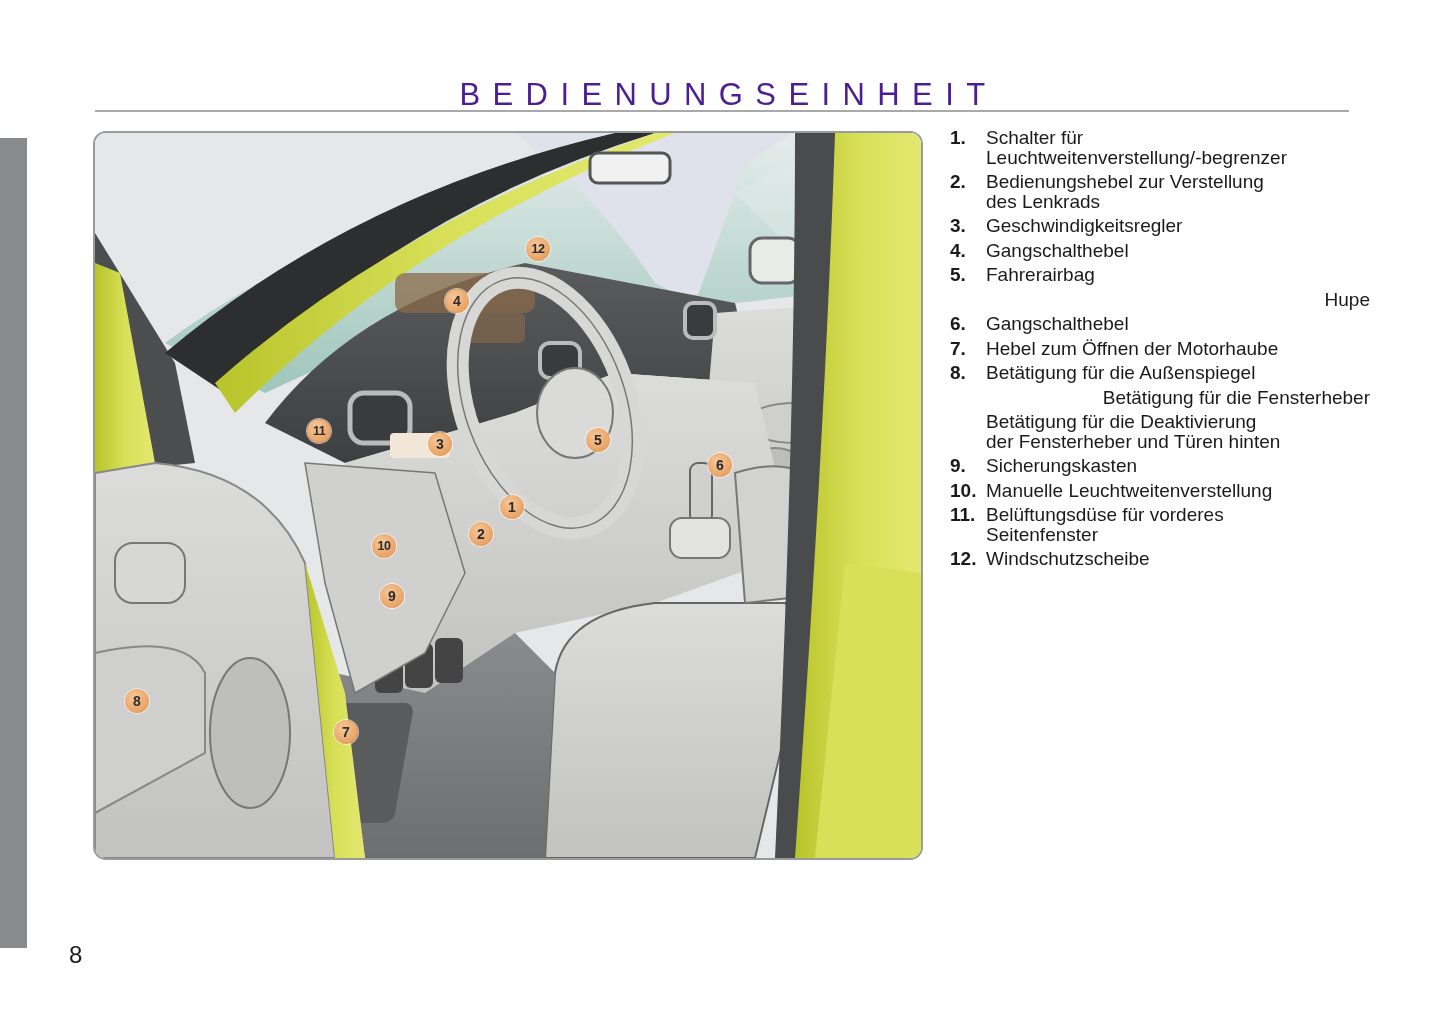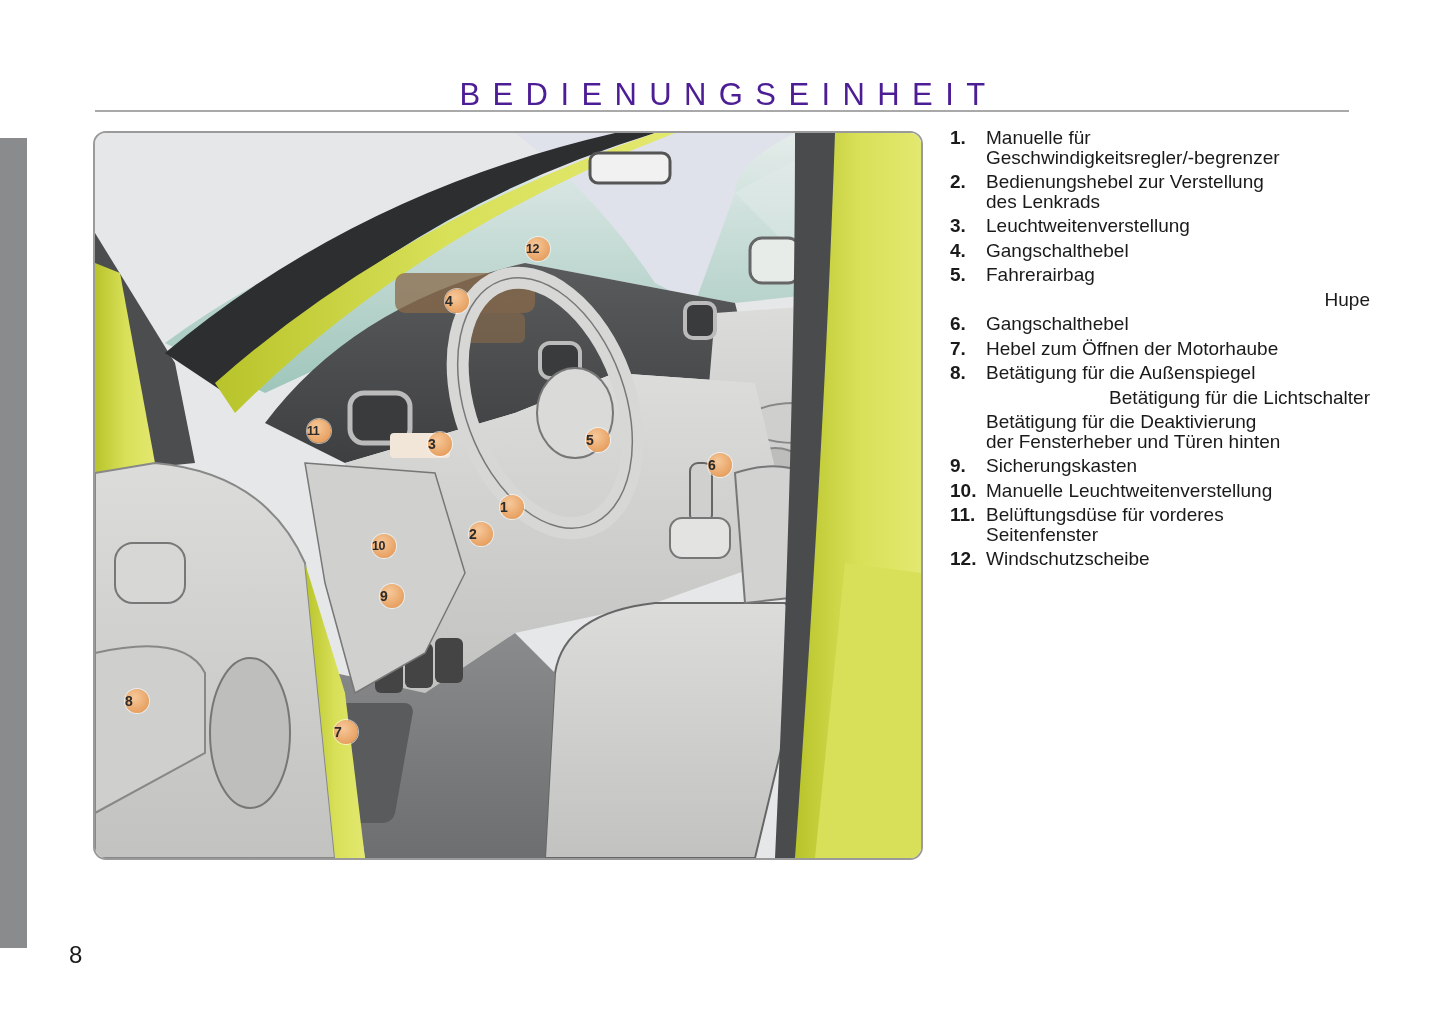--- a/index.html
+++ b/index.html
@@ -15,21 +15,21 @@
   }
   .title-rule { position: absolute; left: 95px; top: 110px; width: 1254px; height: 2px; background: #a9a9a9; }
   .illus-frame {
     position: absolute; left: 93px; top: 131px; width: 826px; height: 725px;
     border: 2px solid #9a9a9a; border-radius: 13px; overflow: hidden; background: #e6e7e8;
   }
   .illus-frame svg { position: absolute; left: 0; top: 0; }
   .callout {
     position: absolute; width: 24px; height: 24px; border-radius: 50%;
     background: radial-gradient(circle at 40% 35%, #f6c89a, #e8a263 70%, #d98d4c);
-    color: #2b2b2b; font-weight: bold; font-size: 14px; line-height: 24px; 
+    color: #2b2b2b; font-weight: bold; font-size: 14px; line-height: 24px; text-align: center;
     box-shadow: 0 0 0 1px rgba(255,255,255,0.6);
     font-family: "Liberation Sans", sans-serif;
   }
   .callout.two { font-size: 12.5px; letter-spacing: -0.5px; }
   .legend { position: absolute; left: 950px; top: 128px; width: 420px; font-size: 19px; line-height: 19.5px; }
   .legend-item { display: flex; margin-bottom: 5px; }
   .legend-num { width: 36px; flex: 0 0 36px; font-weight: bold; }
   .legend-lines { flex: 1; }
   .legend-line { display: block; }
   .legend-sub { display: flex; margin-bottom: 5px; justify-content: space-between; }
@@ -148,35 +148,35 @@
   <div class="callout two" style="left:277px;top:401px;">10</div>
   <div class="callout" style="left:285px;top:451px;">9</div>
   <div class="callout" style="left:30px;top:556px;">8</div>
   <div class="callout" style="left:239px;top:587px;">7</div>
 </div>
 
 <div class="legend">
   <div class="legend-item">
     <span class="legend-num">1.</span>
     <span class="legend-lines">
-      <span class="legend-line">Manuelle für</span>
-      <span class="legend-line">Geschwindigkeitsregler/-begrenzer</span>
+      <span class="legend-line">Schalter für</span>
+      <span class="legend-line">Leuchtweitenverstellung/-begrenzer</span>
     </span>
   </div>
   <div class="legend-item">
     <span class="legend-num">2.</span>
     <span class="legend-lines">
       <span class="legend-line">Bedienungshebel zur Verstellung</span>
       <span class="legend-line">des Lenkrads</span>
     </span>
   </div>
   <div class="legend-item">
     <span class="legend-num">3.</span>
     <span class="legend-lines">
-      <span class="legend-line">Leuchtweitenverstellung</span>
+      <span class="legend-line">Geschwindigkeitsregler</span>
     </span>
   </div>
   <div class="legend-item">
     <span class="legend-num">4.</span>
     <span class="legend-lines">
       <span class="legend-line">Gangschalthebel</span>
     </span>
   </div>
   <div class="legend-item">
     <span class="legend-num">5.</span>
@@ -201,21 +201,21 @@
     </span>
   </div>
   <div class="legend-item">
     <span class="legend-num">8.</span>
     <span class="legend-lines">
       <span class="legend-line">Betätigung für die Außenspiegel</span>
     </span>
   </div>
   <div class="legend-sub">
     <span class="spacer"></span>
-    <span class="legend-line">Betätigung für die Lichtschalter</span>
+    <span class="legend-line">Betätigung für die Fensterheber</span>
   </div>
   <div class="legend-sub">
     <span class="spacer"></span>
     <span class="legend-lines">
       <span class="legend-line split">Betätigung für die Deaktivierung</span>
       <span class="legend-line split">der Fensterheber und Türen hinten</span>
     </span>
   </div>
   <div class="legend-item">
     <span class="legend-num">9.</span>

